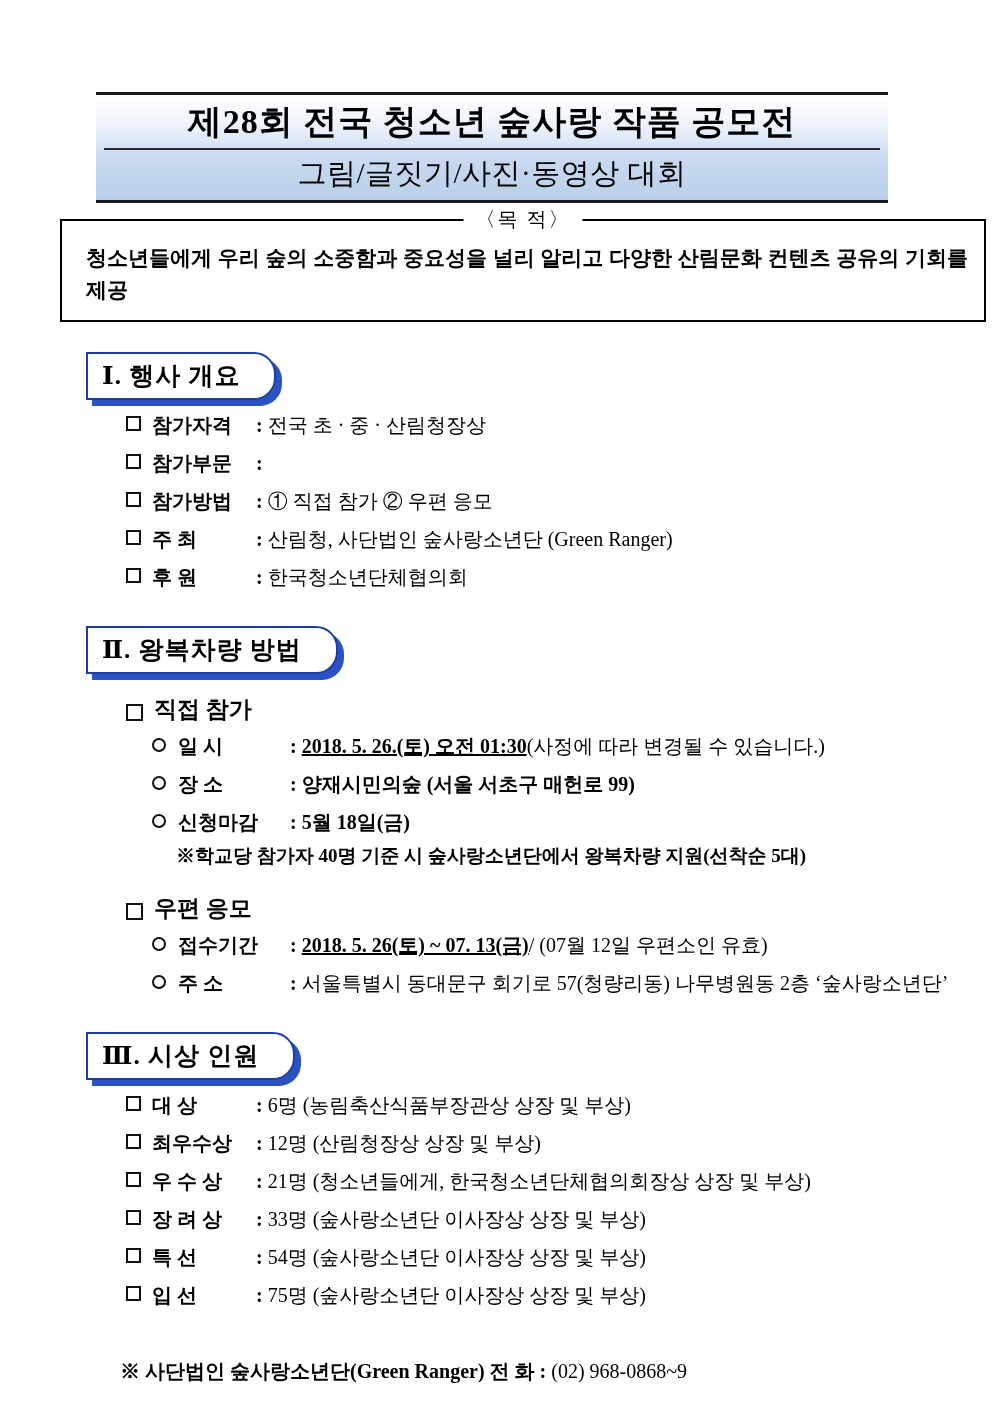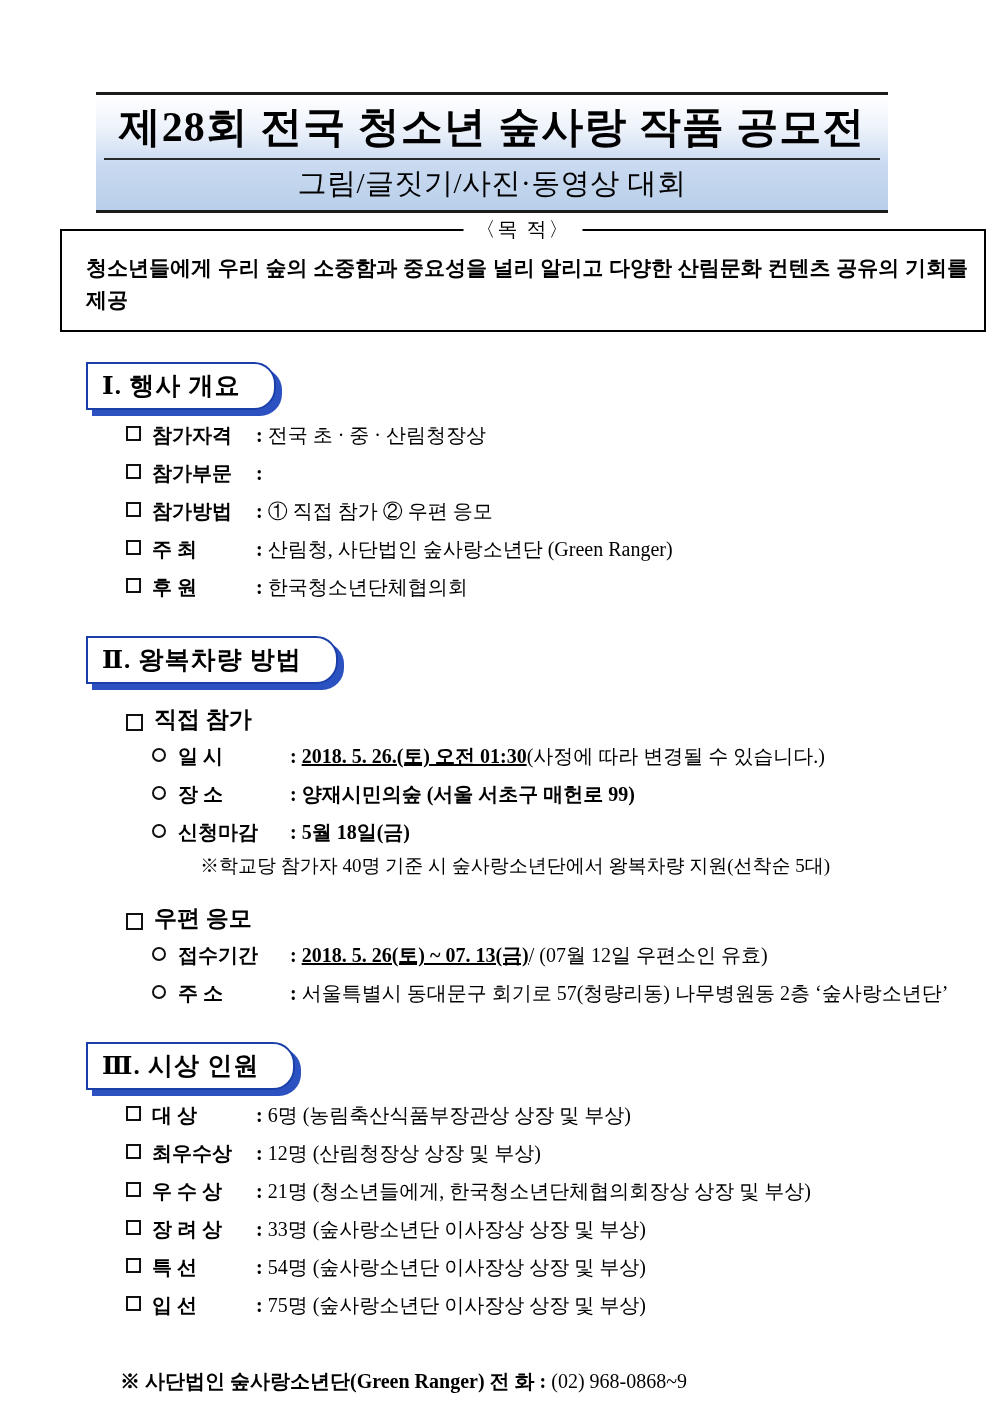--- a/index.html
+++ b/index.html
@@ -28,21 +28,21 @@
     margin-top: 92px;
     background: linear-gradient(to bottom, #ffffff 0%, #eef3fb 28%, #c8d9f0 62%, #b9cfe9 100%);
     border-top: 3px solid #1b1b1b;
     border-bottom: 3px solid #1b1b1b;
     padding: 6px 0 10px 0;
     width: 792px;
     margin-left: 36px;
     text-align: center;
   }
   .title-main {
-    font-size: 42px;
+    font-size: 34px;
     font-weight: bold;
     letter-spacing: 1px;
     line-height: 1.25;
     padding-bottom: 4px;
     border-bottom: 2px solid #2a2a2a;
     margin: 0 8px 6px 8px;
   }
   .title-sub {
     font-size: 29px;
     line-height: 1.2;
@@ -154,23 +154,24 @@
     align-items: center;
     margin-top: 14px;
     margin-bottom: 2px;
   }
   .sub-head .bullet-sq { margin-top: 5px; width: 17px; height: 17px; }
 
   .sub-block { margin-left: 26px; }
 
   .note {
     font-size: 19px;
-    margin-left: 48px;
+    margin-left: 24px;
     margin-top: 2px;
     white-space: nowrap;
+    font-weight: bold;
   }
 
   .footer-note {
     margin-top: 44px;
     margin-left: 60px;
     font-size: 20px;
     white-space: nowrap;
   }
   .footer-note .strong { font-weight: bold; }
   .spacer-sm { height: 10px; }

